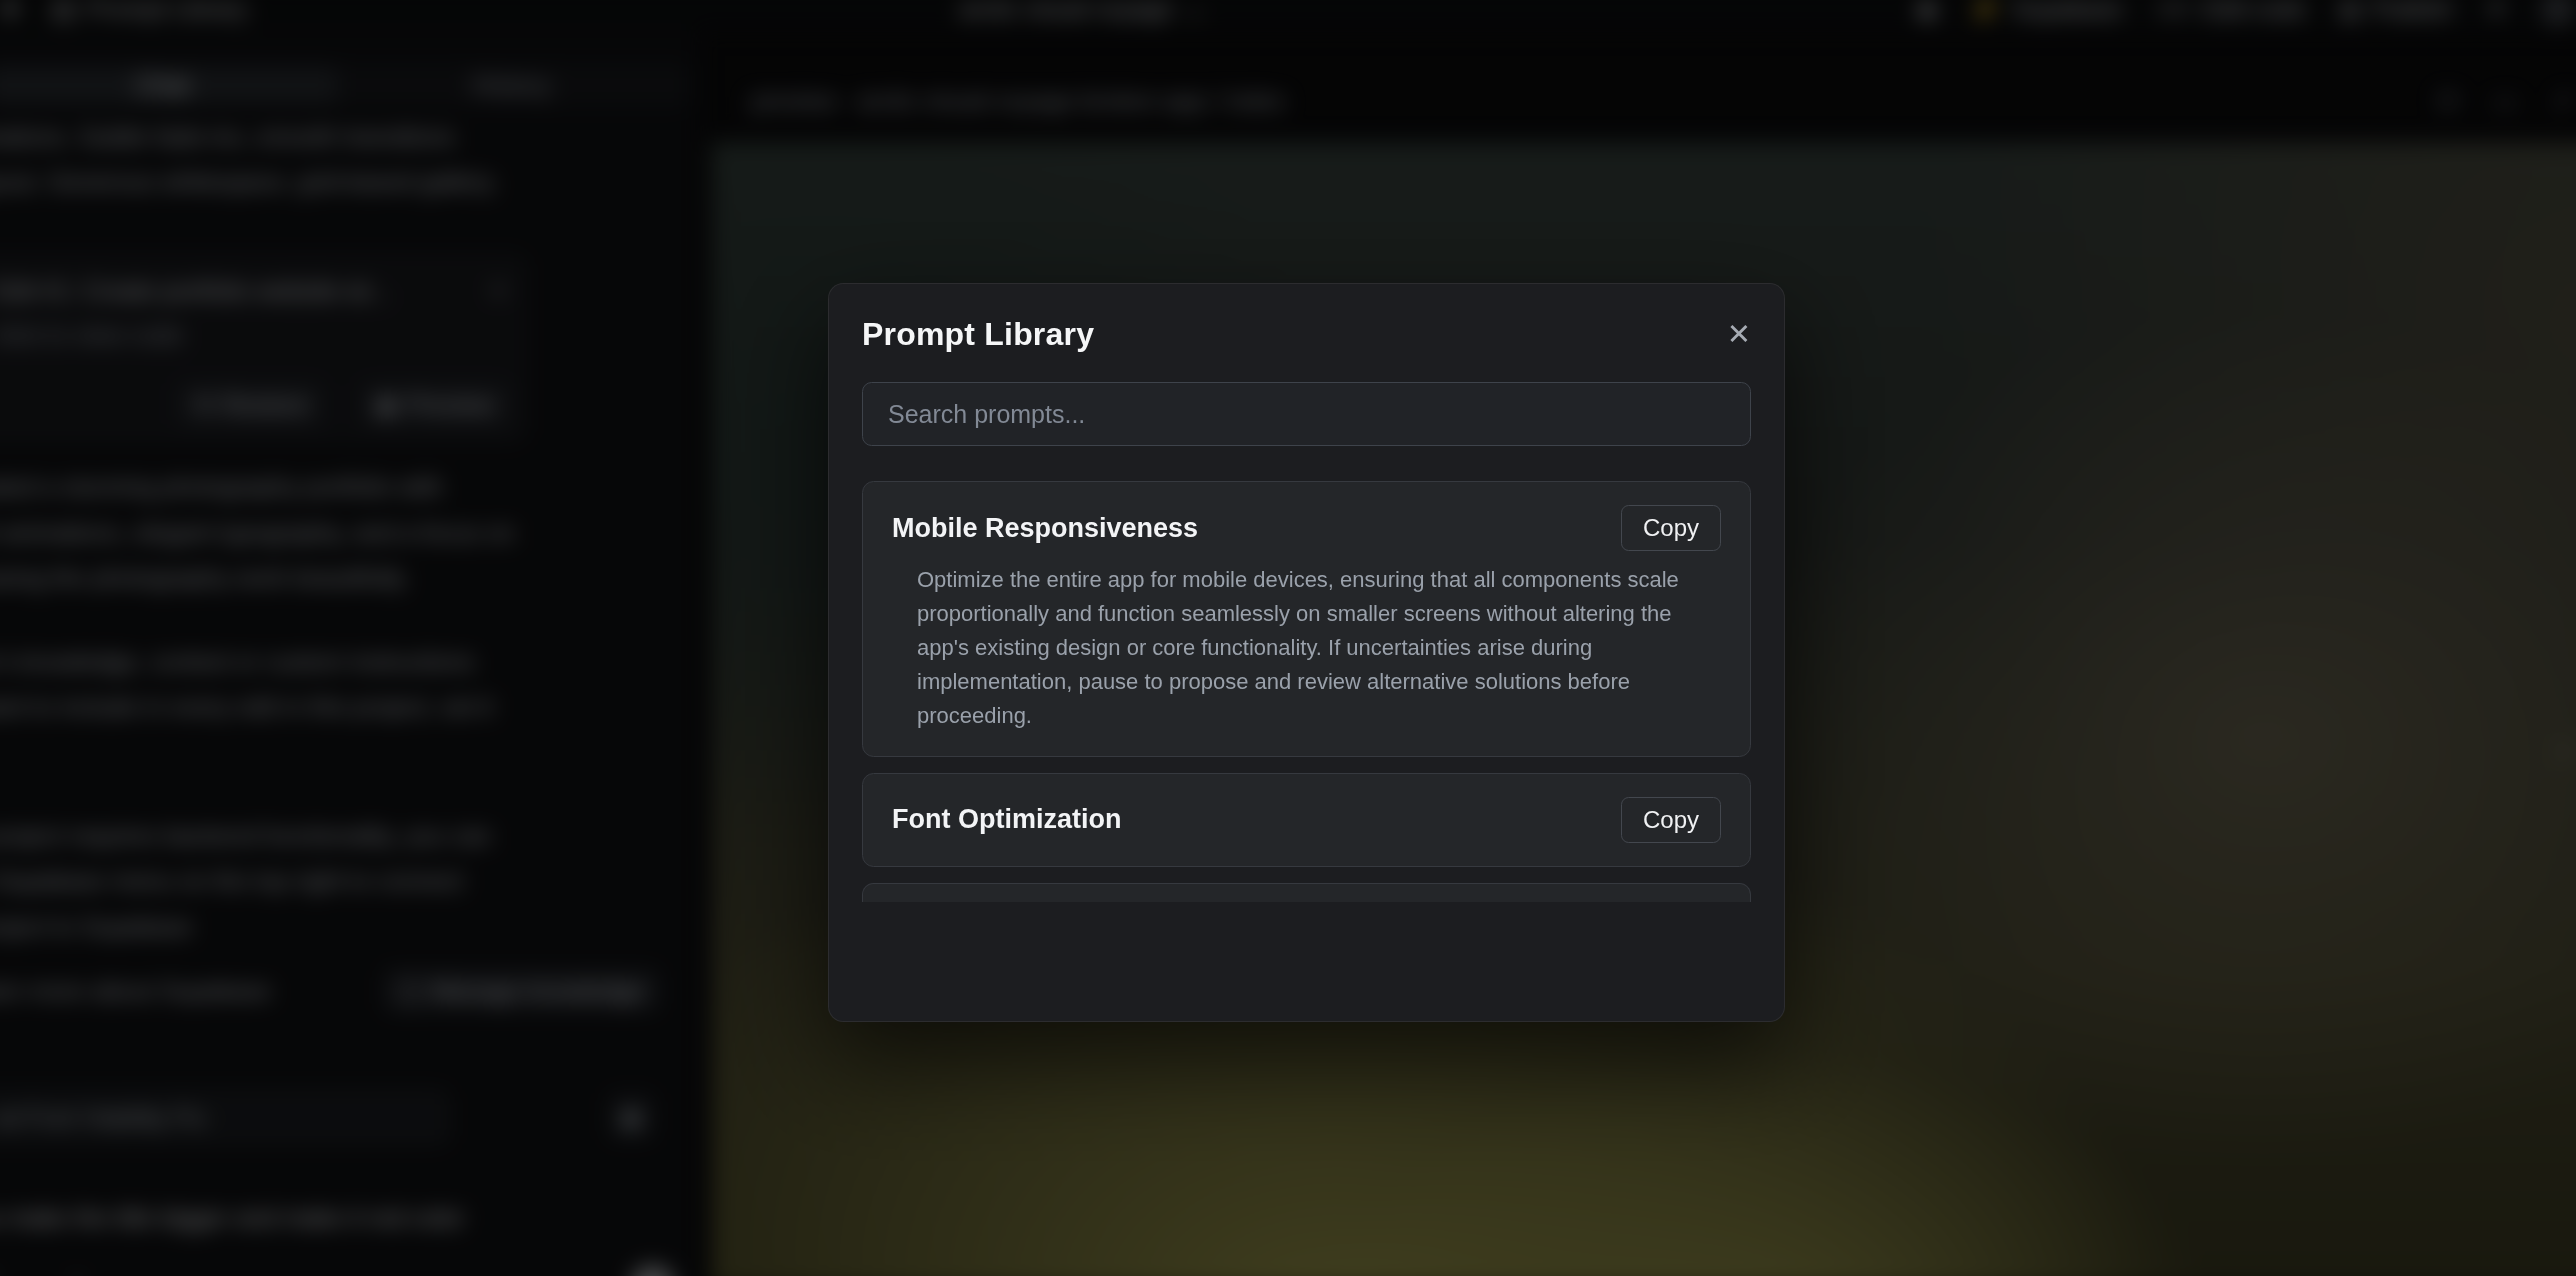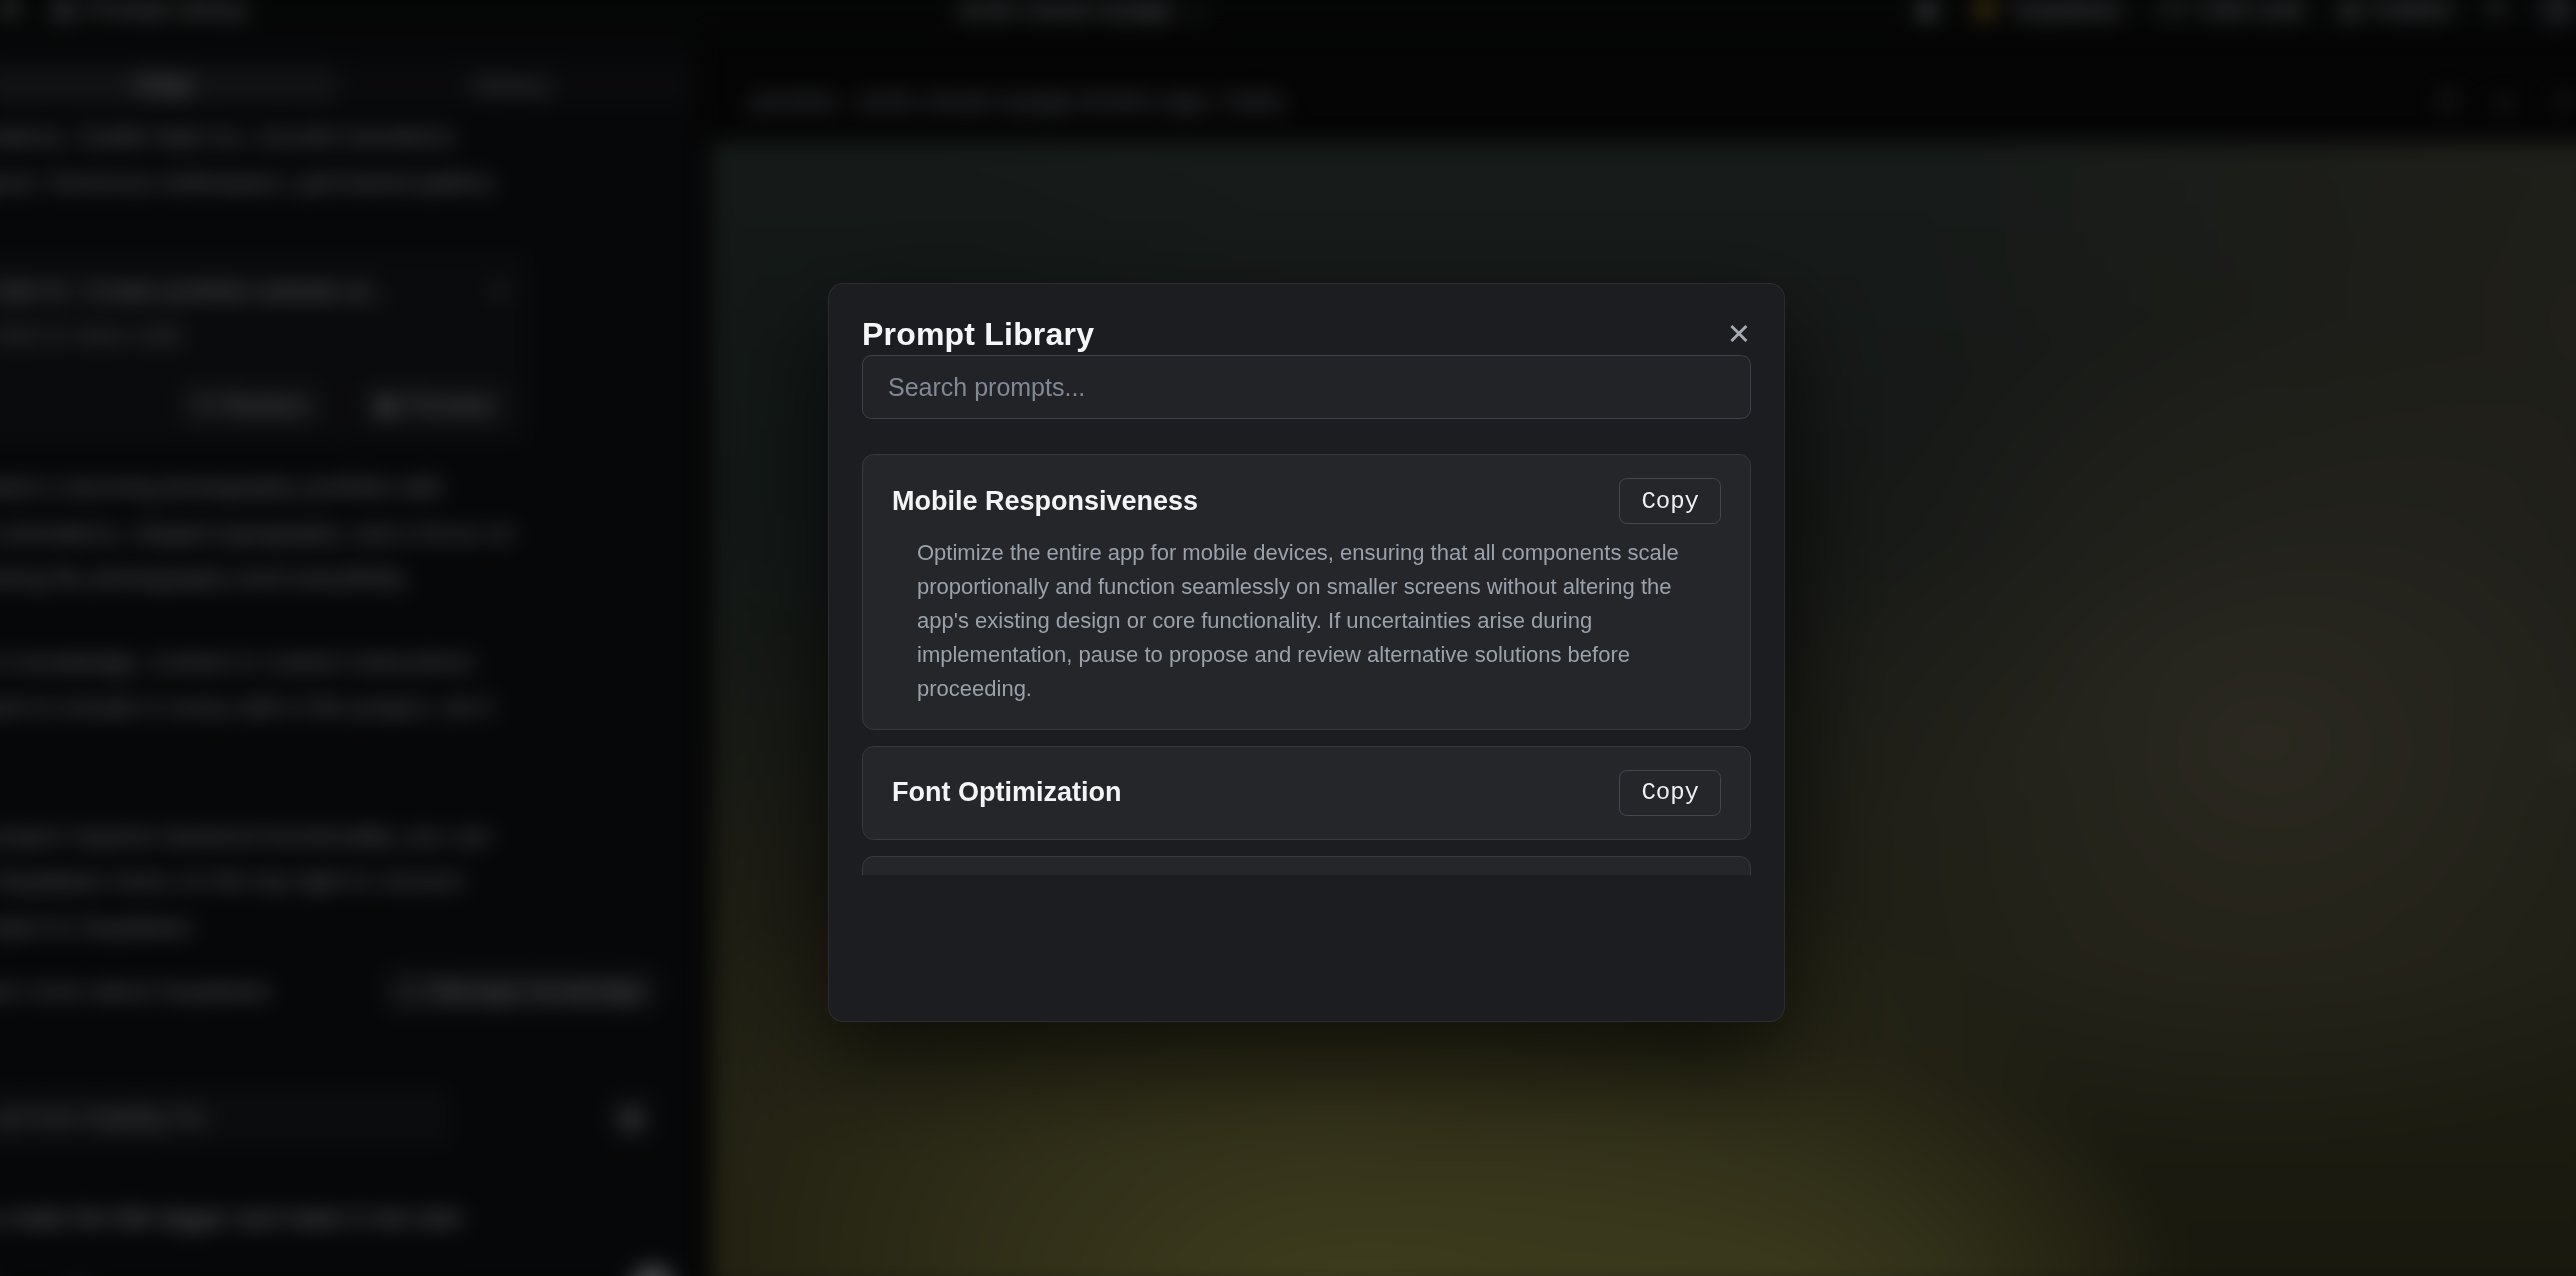--- a/index.html
+++ b/index.html
@@ -58,31 +58,31 @@
   
   .dim { position:absolute; inset:0; background:rgba(0,0,0,0.5); }
 
   
   .modal { position:absolute; left:828px; top:283px; width:957px; height:739px; background:#1c1d20;
            border:1px solid rgba(255,255,255,0.07); border-radius:15.4px; padding:29px 33px;
            box-shadow:0 39px 96px rgba(0,0,0,0.65); color:#f5f6f7; overflow:hidden; }
   .m-header { display:flex; align-items:center; justify-content:space-between; height:42px; }
   .m-title { font-size:32px; font-weight:700; letter-spacing:0.2px; }
   .m-close { background:none; border:none; color:#a6abb3; font-size:29px; cursor:pointer; line-height:1; }
-  .m-search { width:100%; height:64px; background:#212327; border:1.4px solid #3e434b;
+  .m-search { margin-top:27px; width:100%; height:64px; background:#212327; border:1.4px solid #3e434b;
               border-radius:9.6px; color:#e8eaec; font-size:25px; padding:0 25px; outline:none;
               font-family:"Liberation Sans", sans-serif; }
   .m-search::placeholder { color:#828995; }
   .m-cards { margin-top:35px; display:flex; flex-direction:column; gap:16.4px; }
   .p-card { background:#242629; border:1px solid #36393f; border-radius:11.6px; padding:23px 29px 23px 29px; }
   .p-card-head { display:flex; align-items:center; justify-content:space-between;gap:36px; }
   .p-card-title { font-size:27px; font-weight:700; color:#f3f4f6; }
   .copy-btn { height:46px; padding:0 21px; background:transparent; border:1px solid #43474e;
               border-radius:7.7px; color:#f0f1f3; font-size:24px; cursor:pointer;
-              font-family:Liberation Mono, monospace; }
+              font-family:Liberation Sans, sans-serif; }
   .p-card-desc { margin-top:11.6px; font-size:22px; line-height:34px; color:#9aa1ab;margin-left:25px; }
   .p-card.sliver { height:19px; padding:0; border-bottom:none; border-radius:11.6px 11.6px 0 0; }
 </style>
 </head>
 <body>
 
 <div class="screen">
 
   <div class="bg">
 

